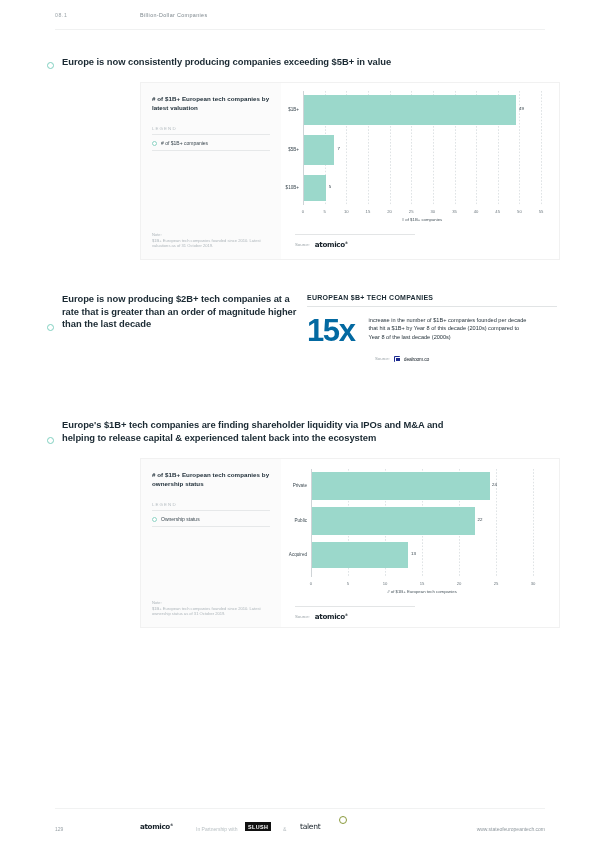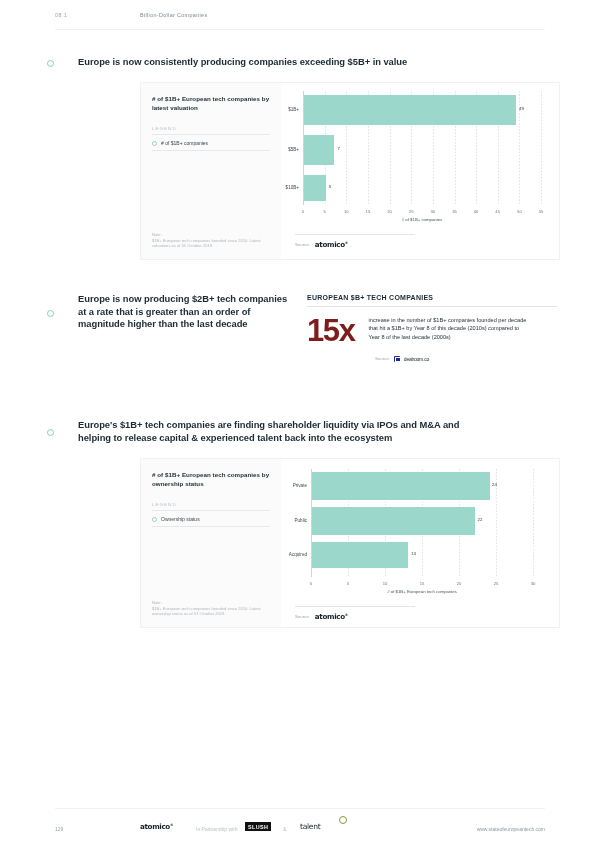--- a/index.html
+++ b/index.html
@@ -15,21 +15,21 @@
   
   .topbar {
     position:absolute; left:0; top:0; width:600px; height:30px;
     display:flex; align-items:center;
   }
   .topbar .sec-num { position:absolute; left:55px; font-size:5.2px; letter-spacing:.6px; color:#9aa3a8; }
   .topbar .sec-title { position:absolute; left:140px; font-size:5.4px; letter-spacing:.35px; color:#7d878d; }
   .topbar .rule { position:absolute; left:55px; right:55px; top:29px; height:1px; background:#f0f1f1; }
 
   
-  .sect-head { position:absolute; display:flex; gap:24px; align-items:center; }
+  .sect-head { position:absolute; display:flex; gap:8px; align-items:flex-end; }
   .bullet-dot {
     flex:0 0 auto; width:7px; height:7px; border-radius:50%;
     border:1.4px solid #7fd0c0; margin-top:2.5px; background:#fff;
   }
   .sect-head .htext {
     font-size:9.4px; line-height:12.6px; font-weight:700; color:#1b2a33;
     letter-spacing:-0.05px;
   }
 
   
@@ -86,21 +86,21 @@
   .atomico-logo sup { font-size:3.4px; vertical-align:super; }
 
   
   .stat-card { position:absolute; }
   .stat-title {
     font-size:7px; font-weight:700; letter-spacing:.25px; color:#1b2a33;
   }
   .stat-rule { margin-top:5px; height:1px; background:#e1e4e5; }
   .stat-body { margin-top:9px; display:flex; gap:14px; align-items:flex-start; }
   .stat-big {
-    font-size:31px; line-height:29px; font-weight:700; color:#7f1d1d;
+    font-size:31px; line-height:29px; font-weight:700; color:#0369a1;
     letter-spacing:-1.4px; font-family:"Liberation Sans", sans-serif;text-align:right;
   }
   .stat-desc { font-size:5.6px; line-height:8.4px; color:#27343c; max-width:160px; }
   .stat-source { margin-top:10px; margin-left:68px; display:flex; align-items:center; gap:4px; }
   .dealroom-mark {
     width:6px; height:6px; background:#1b2a8f; border-radius:1px; position:relative;
   }
   .dealroom-mark:before{
     content:""; position:absolute; left:1.3px; top:1.3px; width:3.4px; height:3.4px;
     border:0.9px solid #fff; border-radius:.5px;

